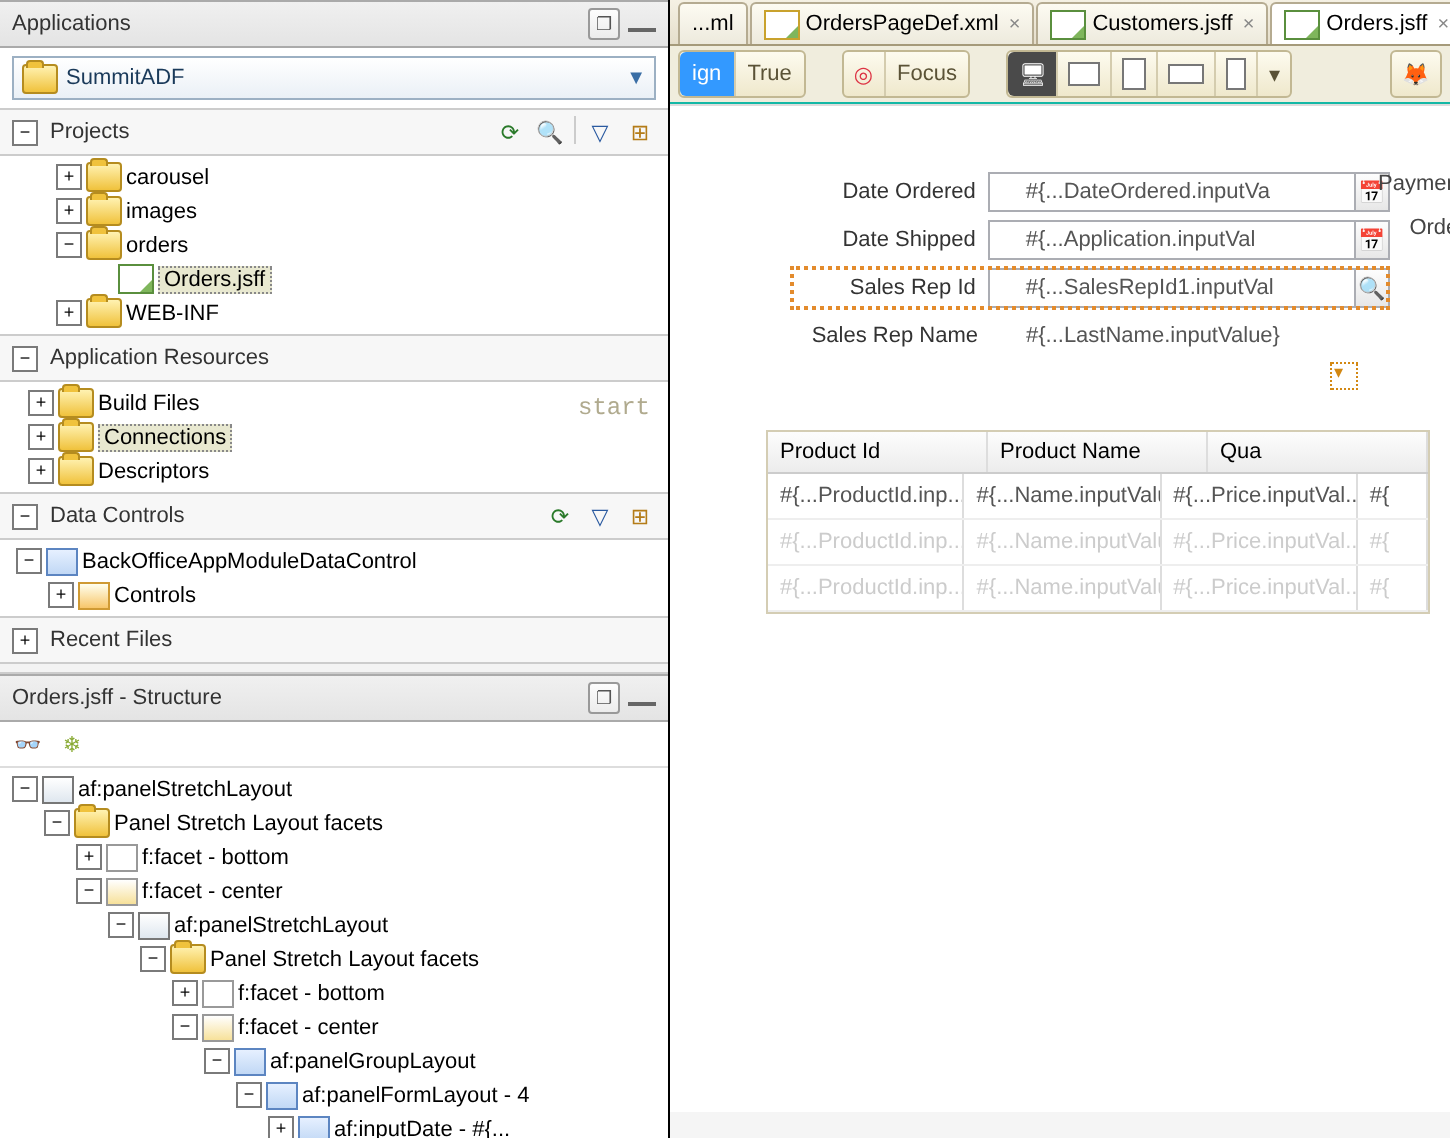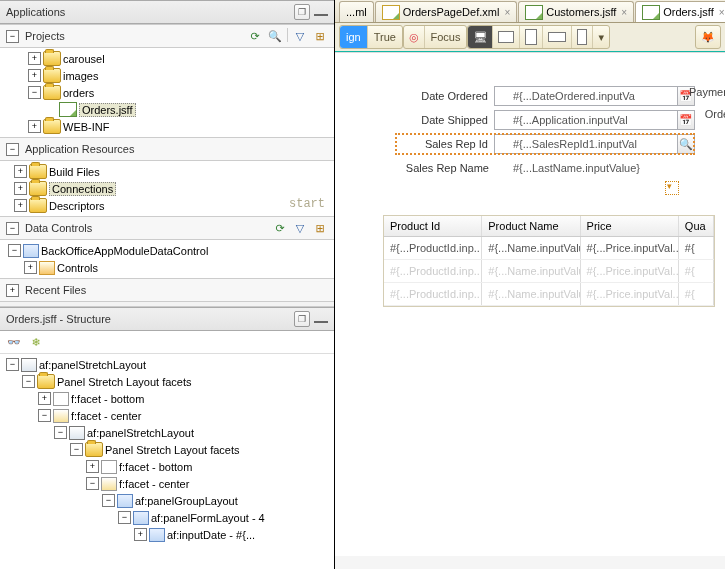--- a/index.html
+++ b/index.html
@@ -34,21 +34,21 @@
   .facet-i{width:14px;height:12px;border:1px solid #999;background:#fff}
   .facet-i.filled{background:linear-gradient(#fff,#f7e19a)}
   .comp-i{width:14px;height:12px;background:linear-gradient(#e6f0ff,#c1d8f5);border:1px solid #5c85c1}
   
   
   #right{margin-left:335px;height:556px;position:relative;background:#e4deca}
   .tabs{height:22px;background:linear-gradient(#f5f1e4,#e5decb);display:flex;align-items:flex-end;border-bottom:1px solid #a59a7a;padding-left:4px;overflow:hidden}
   .tab{height:20px;display:flex;align-items:center;gap:3px;padding:0 6px;border:1px solid #b5ab91;border-bottom:none;background:linear-gradient(#fdfbf2,#edeadd);margin-right:1px;border-radius:3px 3px 0 0;font-size:11px;white-space:nowrap}
   .tab.active{background:#fff;font-weight:normal}
   .tab .x{color:#888;font-size:10px;margin-left:2px}
-  .toolbar{height:28px;background:#f0eddd;border-bottom:5px solid #14b8a6;display:flex;align-items:center;padding:0 4px;gap:0;overflow:hidden}
+  .toolbar{height:28px;background:#f0eddd;border-bottom:5px solid #14b8a6;display:flex;align-items:center;padding:0 4px;gap:18px;overflow:hidden}
   .tb-seg{display:flex;align-items:center;height:22px;border:1px solid #c2b893;border-radius:3px;background:linear-gradient(#fdfbef,#efe8cc)}
   .tb-btn{padding:0 6px;height:22px;display:flex;align-items:center;border-right:1px solid #d4ccae;font-size:11px;color:#5a5236}
   .tb-btn:last-child{border-right:none}
   .tb-btn.blue{background:#3399ff;color:#fff;border-radius:3px 0 0 3px}
   .tb-btn.icon-only{padding:0 5px}
   .tb-btn.active-dark{background:#4a4a4a;color:#fff;border-radius:3px 0 0 3px}
   .tb-btn .sq{width:14px;height:10px;border:1px solid #777;background:#fff}
   .facet-tag{position:absolute;top:52px;left:0;background:linear-gradient(#fff0a8,#ffe15a);border:1px solid #d3a50f;border-left:none;padding:2px 8px 2px 6px;font-size:11px;color:#5b4500;border-radius:0 4px 4px 0}
   .canvas{position:absolute;top:52px;left:0;right:0;bottom:0;padding:28px 10px 10px 10px;background:#fff;border-top:1px solid #ddd}
   .form-area{position:relative;padding:4px 2px}
@@ -85,20 +85,27 @@
 <div id="left">
 
   <div class="pane-title">
     <span>Applications</span>
     <span class="grow"></span>
     <span class="ctrls">
       <span class="mini-icon">❐</span>
       <span class="dash-icon"></span>
     </span>
   </div>
+  <div class="combo">
+    <span class="combo-inner">
+        <span class="folder open"></span>
+      <span>SummitADF</span>
+      </span>
+    <span class="arrow">▼</span>
+  </div>
 
   <div class="hdr-row">
     <span class="toggle">−</span>
     <span>Projects</span>
     <span class="ministrip">
       <span class="strip-icon glyph-refresh">⟳</span>
       <span class="strip-icon">🔍</span>
       <span class="sep"></span>
       <span class="strip-icon glyph-filter">▽</span>
       <span class="strip-icon" style="color:#b47c18">⊞</span>
@@ -339,21 +346,20 @@
         <div>Payment Typ</div>
         <div>OrderFille</div>
         <div>Tota</div>
       </div>
     </div>
 
     <div class="tbl-wrap">
       <div class="tbl-head">
         <div class="th">Product Id</div>
         <div class="th">Product Name</div>
-        <div class="th">Price</div>
         <div class="th">Qua</div>
       </div>
       <div class="tbl-row">
         <div class="td">#{...ProductId.inp...</div>
         <div class="td">#{...Name.inputValu</div>
         <div class="td">#{...Price.inputVal...</div>
         <div class="td">#{</div>
       </div>
       <div class="tbl-row ghost">
         <div class="td">#{...ProductId.inp...</div>

